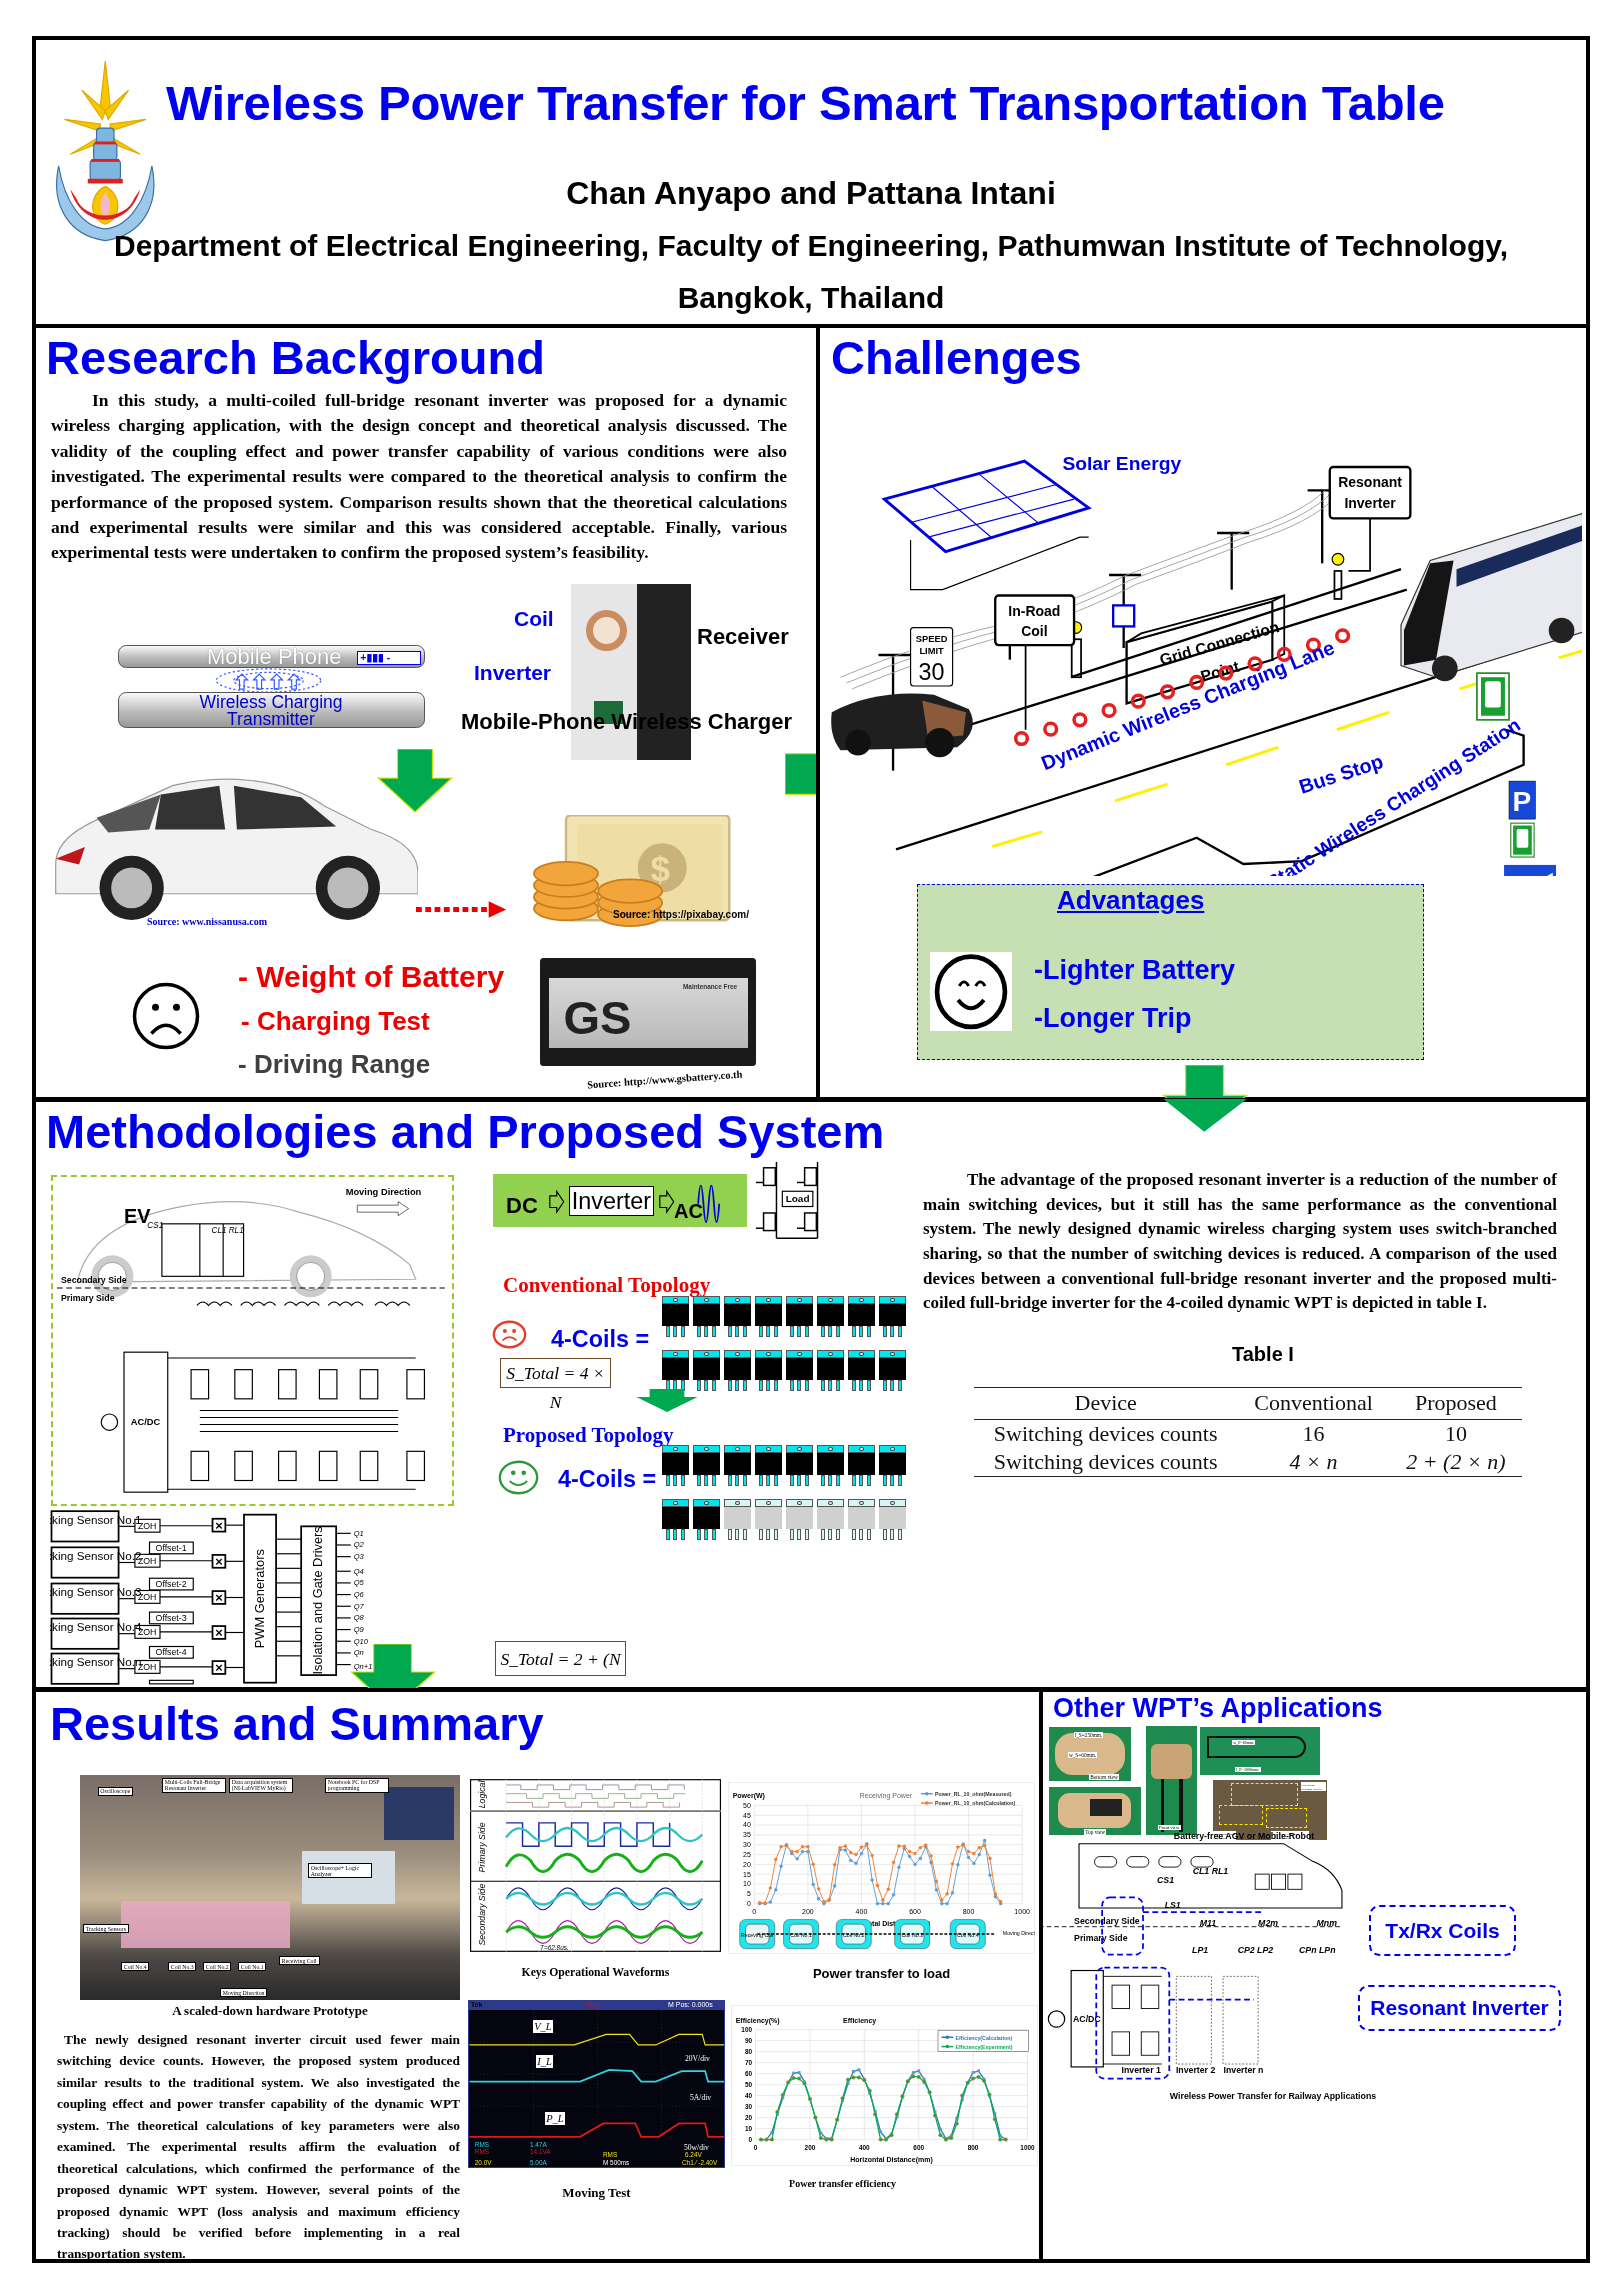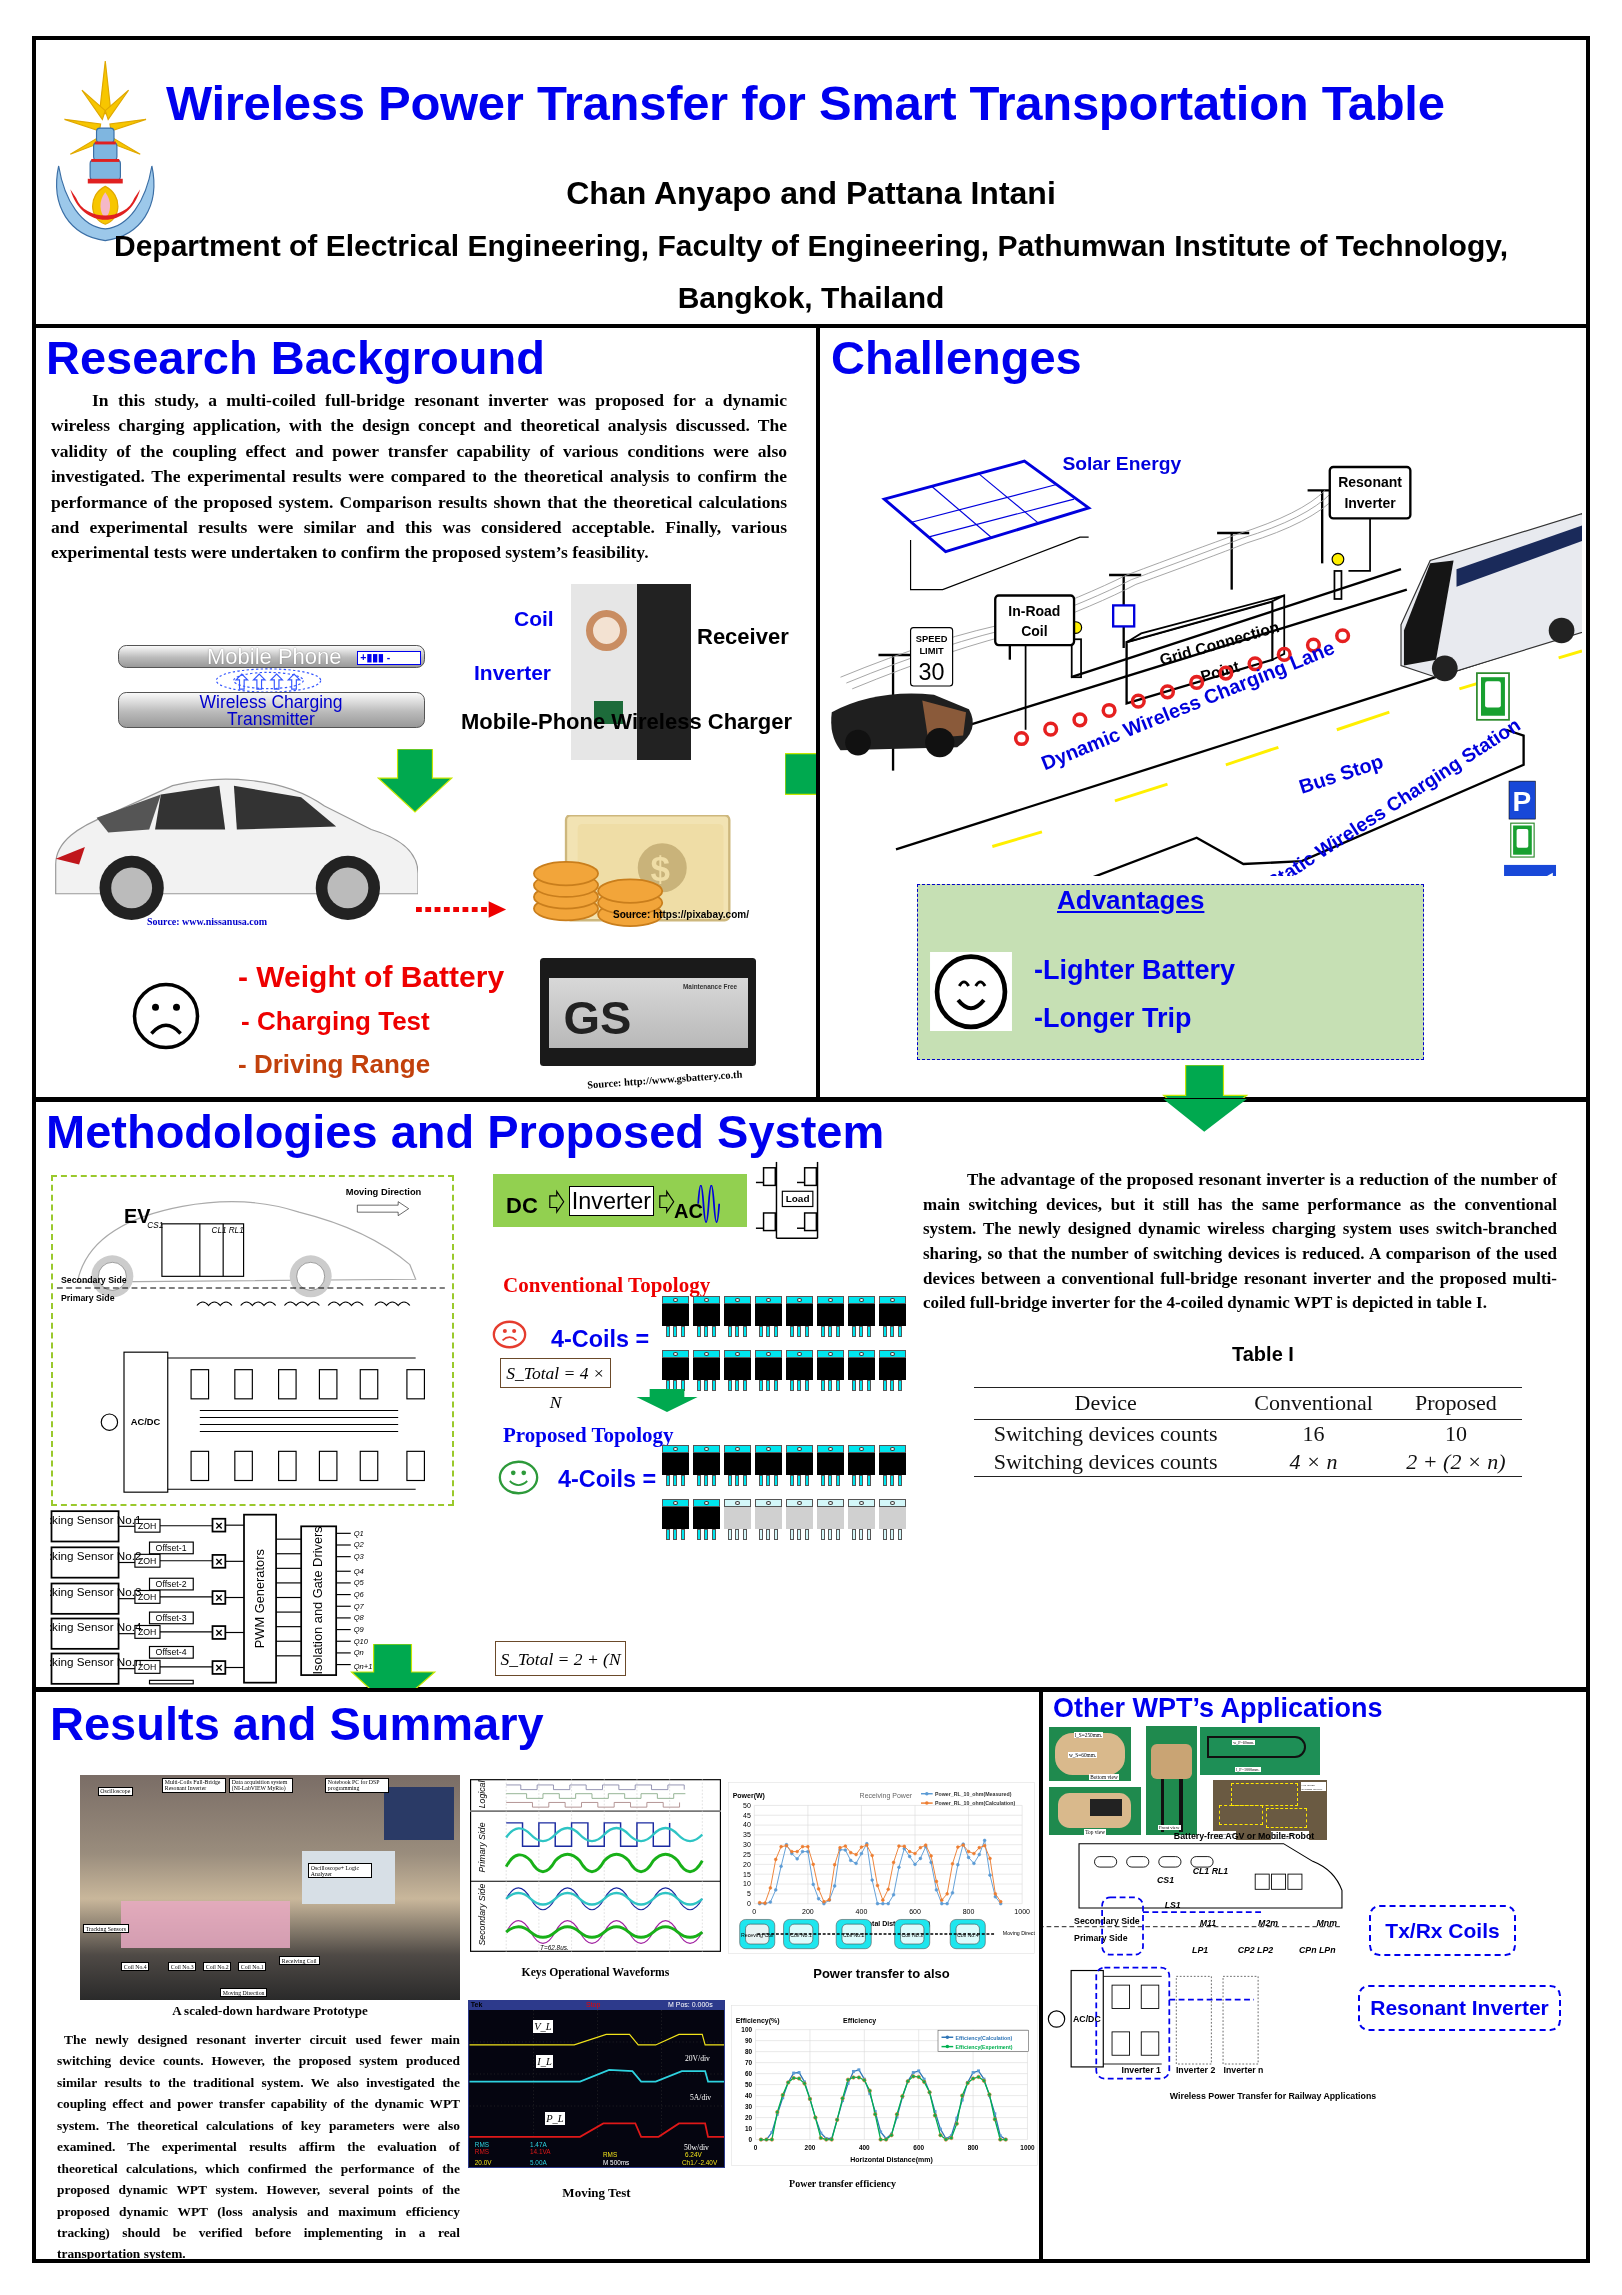--- a/index.html
+++ b/index.html
@@ -119,21 +119,21 @@
 <div class="abs" style="left:613px;top:909px;font-size:10px;font-weight:bold;">Source: https://pixabay.com/</div>
 
 <svg class="abs" style="left:131px;top:981px" width="70" height="70" viewBox="0 0 120 120">
     <circle cx="60" cy="60" r="54" fill="none" stroke="#000" stroke-width="6"></circle>
     <circle cx="42" cy="45" r="6"></circle>
     <circle cx="78" cy="45" r="6"></circle>
     <path d="M35,90 Q60,62 85,90" fill="none" stroke="#000" stroke-width="6"></path>
   </svg>
 <div class="abs" style="left:238px;top:960px;font-size:30px;font-weight:bold;color:#ee0000;">- Weight of Battery</div>
 <div class="abs" style="left:241px;top:1006px;font-size:26px;font-weight:bold;color:#ee0000;">- Charging Test</div>
-<div class="abs" style="left:238px;top:1049px;font-size:26px;font-weight:bold;color:#c2410c;">- Driving Range</div>
+<div class="abs" style="left:238px;top:1049px;font-size:26px;font-weight:bold;color:#404040;">- Driving Range</div>
 
 <div class="abs" style="left:540px;top:958px;width:216px;height:108px;background:#1a1a1a;border-radius:3.5px;">
   <div class="abs" style="left:8.8px;top:20.4px;width:199px;height:70px;background:linear-gradient(#d8d8d8,#b8b8b8);"></div>
   <div class="abs" style="left:23.4px;top:32px;font-size:47px;font-weight:bold;color:#222;">GS</div>
   <div class="abs" style="left:143px;top:24.5px;font-size:6.4px;font-weight:bold;color:#333;">Maintenance Free</div>
 </div>
 <div class="abs" style="left:587px;top:1074px;font-family:'Liberation Serif',serif;font-size:10.5px;font-weight:bold;transform:rotate(-4deg);">Source: http://www.gsbattery.co.th</div>
 
 <svg class="abs" style="left:785px;top:733px" width="73" height="82" viewBox="0 0 125 140">
     <polygon points="0,35 60,35 60,0 122,70 60,138 60,105 0,105" fill="#00a94f" stroke="#c8e600" stroke-width="2"></polygon>
@@ -996,21 +996,21 @@
     <text x="215" y="265" font-size="9" text-anchor="middle" font-family="Liberation Serif, serif">Coil No.2</text>
     <rect x="285" y="235" width="60" height="50" rx="10" fill="#1ee6ee" stroke="#555"></rect>
     <rect x="295" y="243" width="40" height="34" rx="8" fill="#ddfbfb" stroke="#444"></rect>
     <text x="315" y="265" font-size="9" text-anchor="middle" font-family="Liberation Serif, serif">Coil No.3</text>
     <rect x="380" y="235" width="60" height="50" rx="10" fill="#1ee6ee" stroke="#555"></rect>
     <rect x="390" y="243" width="40" height="34" rx="8" fill="#ddfbfb" stroke="#444"></rect>
     <text x="410" y="265" font-size="9" text-anchor="middle" font-family="Liberation Serif, serif">Coil No.4</text>
     <line x1="50" x2="455" y1="260" y2="260" stroke="#000" stroke-width="2.5" stroke-dasharray="5 3"></line>
     <text x="470" y="262" font-size="9" font-family="Liberation Serif, serif">Moving Direction</text>
   </svg>
-<div class="cap" style="left:728px;width:307px;top:1966px;font-size:13px;font-weight:bold;">Power  transfer  to also</div>
+<div class="cap" style="left:728px;width:307px;top:1966px;font-size:13px;font-weight:bold;">Power  transfer  to load</div>
 
 <div class="abs" style="left:468px;top:2000px;width:257px;height:168px;background:#050510;border:1.8px solid #2d3a8c;overflow:hidden;">
   <div class="abs" style="left:0;top:0;width:257px;height:9.3px;background:#2d3a8c;"></div>
   <div class="abs" style="left:1.8px;top:0;font-size:7px;font-weight:bold;color:#000;">Tek</div>
   <div class="abs" style="left:117px;top:0;font-size:7px;color:#e00;">Stop</div>
   <div class="abs" style="left:199px;top:0;font-size:7px;color:#fff;">M Pos: 0.000s</div>
   <svg class="abs" style="left:0;top:9.3px" width="257" height="128" viewBox="0 0 440 220">
     <g stroke="#333" stroke-dasharray="2 4">
         <line x1="0" y1="55" x2="440" y2="55"></line>
         <line x1="0" y1="110" x2="440" y2="110"></line>

